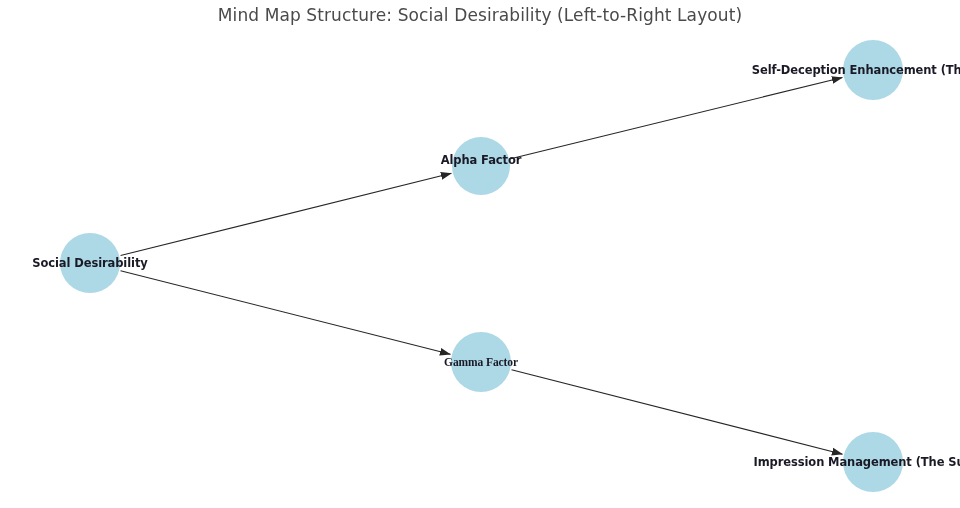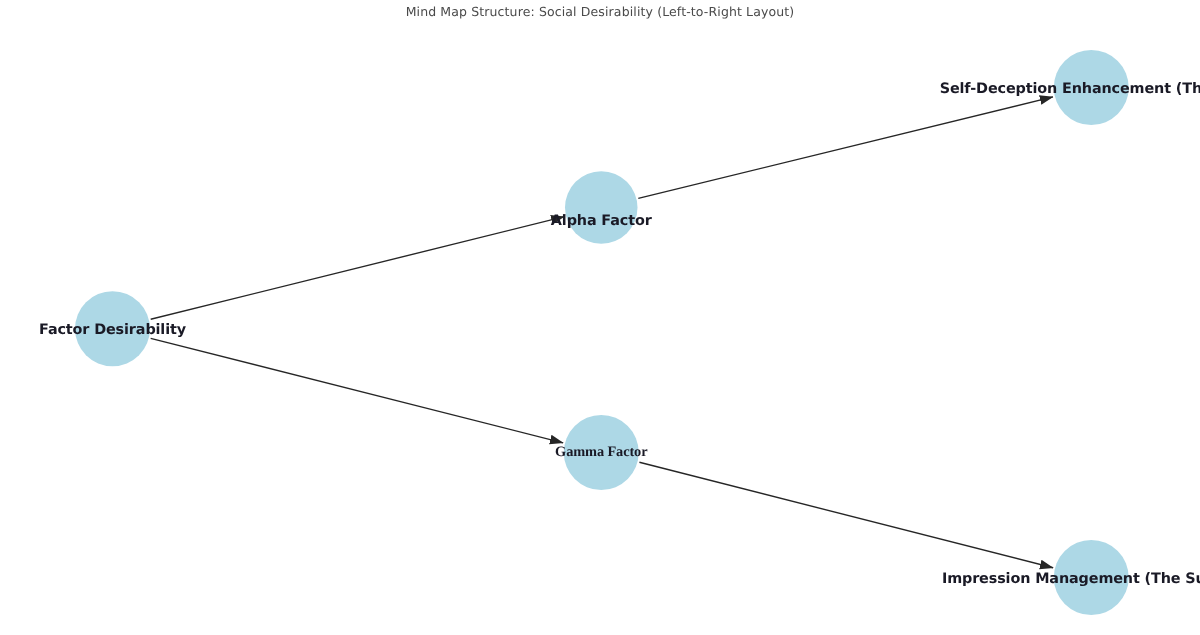--- a/index.html
+++ b/index.html
@@ -21,21 +21,21 @@
     overflow: hidden;
     background: #ffffff;
   }
   #title {
     position: absolute;
     left: 0;
     top: 5px;
     width: 960px;
     text-align: center;
     font-family: "DejaVu Sans", sans-serif;
-    font-size: 10px;
+    font-size: 17px;
     font-weight: 400;
     color: #4a4a4a;
     letter-spacing: 0.1px;
     white-space: nowrap;
   }
   #edge-layer {
     position: absolute;
     left: 0;
     top: 0;
     width: 960px;
@@ -80,20 +80,20 @@
   </svg>
 
   <div id="nodes-group">
       <div class="node" style="left: 60px; top: 233px; width: 60px; height: 60px; background: rgb(173, 216, 230);"></div>
       <div class="node" style="left: 452px; top: 137px; width: 58px; height: 58px; background: rgb(173, 216, 230);"></div>
       <div class="node" style="left: 451px; top: 332px; width: 60px; height: 60px; background: rgb(173, 216, 230);"></div>
       <div class="node" style="left: 843px; top: 40px; width: 60px; height: 60px; background: rgb(173, 216, 230);"></div>
       <div class="node" style="left: 843px; top: 432px; width: 60px; height: 60px; background: rgb(173, 216, 230);"></div>
     </div>
   <div id="labels-group">
-      <div class="node-label" style="left: 90px; top: 263px; color: rgb(26, 26, 38);">Factor Desirability</div>
-      <div class="node-label" style="left: 481px; top: 176px; color: rgb(26, 26, 38);">Alpha Factor</div>
+      <div class="node-label" style="left: 90px; top: 263px; color: rgb(26, 26, 38);">Social Desirability</div>
+      <div class="node-label" style="left: 481px; top: 160px; color: rgb(26, 26, 38);">Alpha Factor</div>
       <div class="node-label" style="left: 481px; top: 362px; color: rgb(26, 26, 38); font-family: Liberation Serif, serif;">Gamma Factor</div>
       <div class="node-label" style="left: 873px; top: 70px; color: rgb(26, 26, 38);">Self-Deception Enhancement (The Sty</div>
       <div class="node-label" style="left: 873px; top: 462px; color: rgb(26, 26, 38);">Impression Management (The Substa</div>
     </div>
 
 </div>
 
 </body></html>

